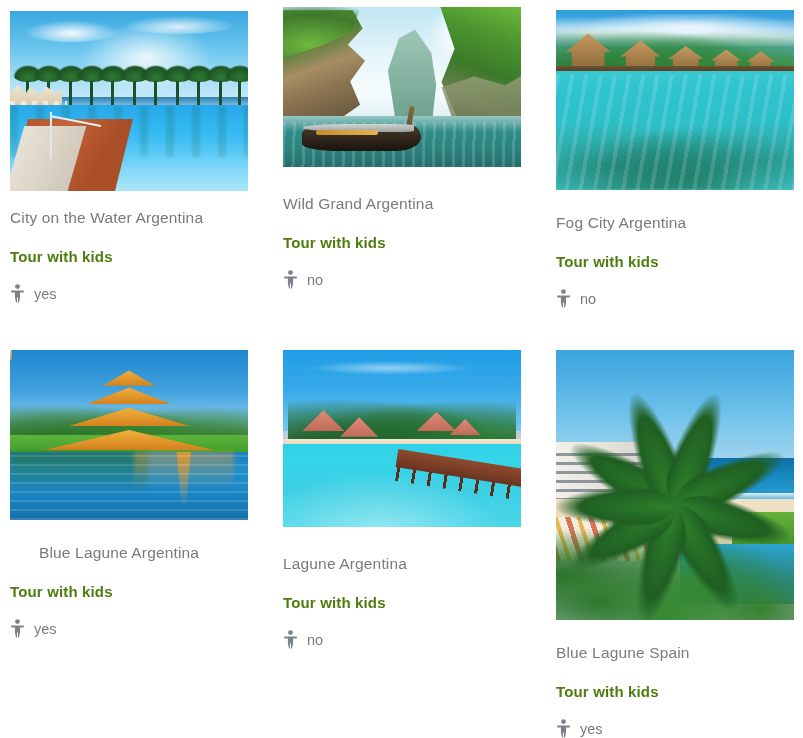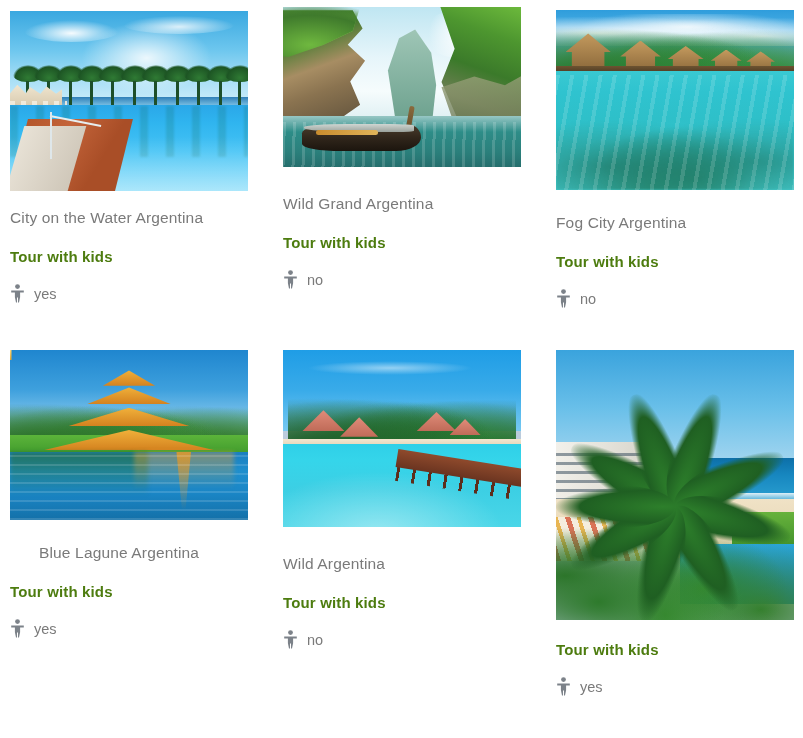--- a/index.html
+++ b/index.html
@@ -442,21 +442,21 @@
       <div class="p5-roof" style="left:8%;  top:34%; width:18%; height:12%;"></div>
       <div class="p5-roof" style="left:24%; top:38%; width:16%; height:11%;"></div>
       <div class="p5-roof" style="left:56%; top:35%; width:17%; height:11%;"></div>
       <div class="p5-roof" style="left:70%; top:39%; width:13%; height:9%;"></div>
       <div class="layer p5-beach"></div>
       <div class="layer p5-sea"></div>
       <div class="layer p5-sea-light"></div>
       <div class="layer p5-posts"></div>
       <div class="layer p5-jetty"></div>
     </div>
-    <div class="card-title" style="margin-top:27px;">Wild Argentina</div>
+    <div class="card-title" style="margin-top:27px;">Lagune Argentina</div>
     <div class="card-sub" style="margin-top:21px;">Tour with kids</div>
     <div class="card-meta" style="margin-top:18px;">
       <svg class="kid-icon" viewBox="0 0 15 19">
         <circle cx="7.5" cy="2.6" r="2.4" fill="#7c8289"></circle>
         <path d="M1.2 6.6 L13.8 6.6 L13.8 8.4 L10.1 8.4 L10.1 13.2 L9.0 18.6 L8.0 18.6 L8.0 13.6 L7.0 13.6 L7.0 18.6 L6.0 18.6 L4.9 13.2 L4.9 8.4 L1.2 8.4 Z" fill="#7c8289"></path>
       </svg>
       <span class="meta-value">no</span>
     </div>
   </div>
 
@@ -477,20 +477,21 @@
         <b style="transform:rotate(-110deg);"></b>
         <b style="transform:rotate(-70deg);"></b>
         <b style="transform:rotate(-25deg);"></b>
         <b style="transform:rotate(15deg);"></b>
         <b style="transform:rotate(60deg);"></b>
         <b style="transform:rotate(105deg);"></b>
         <b style="transform:rotate(150deg);"></b>
         <b style="transform:rotate(180deg);"></b>
       </div>
     </div>
+    <div class="card-title" style="margin-top:23px;">Blue Lagune Spain</div>
     <div class="card-sub" style="margin-top:21px;">Tour with kids</div>
     <div class="card-meta" style="margin-top:18px;">
       <svg class="kid-icon" viewBox="0 0 15 19">
         <circle cx="7.5" cy="2.6" r="2.4" fill="#7c8289"></circle>
         <path d="M1.2 6.6 L13.8 6.6 L13.8 8.4 L10.1 8.4 L10.1 13.2 L9.0 18.6 L8.0 18.6 L8.0 13.6 L7.0 13.6 L7.0 18.6 L6.0 18.6 L4.9 13.2 L4.9 8.4 L1.2 8.4 Z" fill="#7c8289"></path>
       </svg>
       <span class="meta-value">yes</span>
     </div>
   </div>
 

